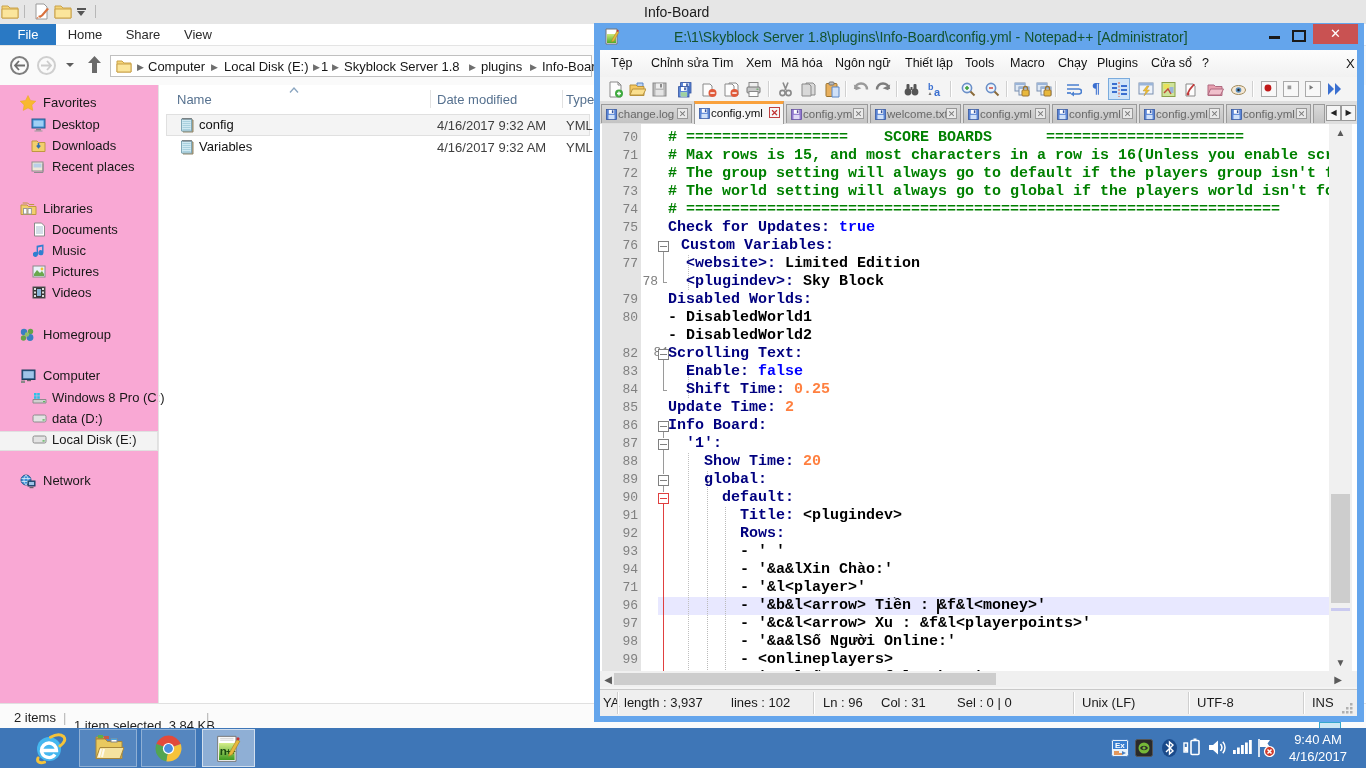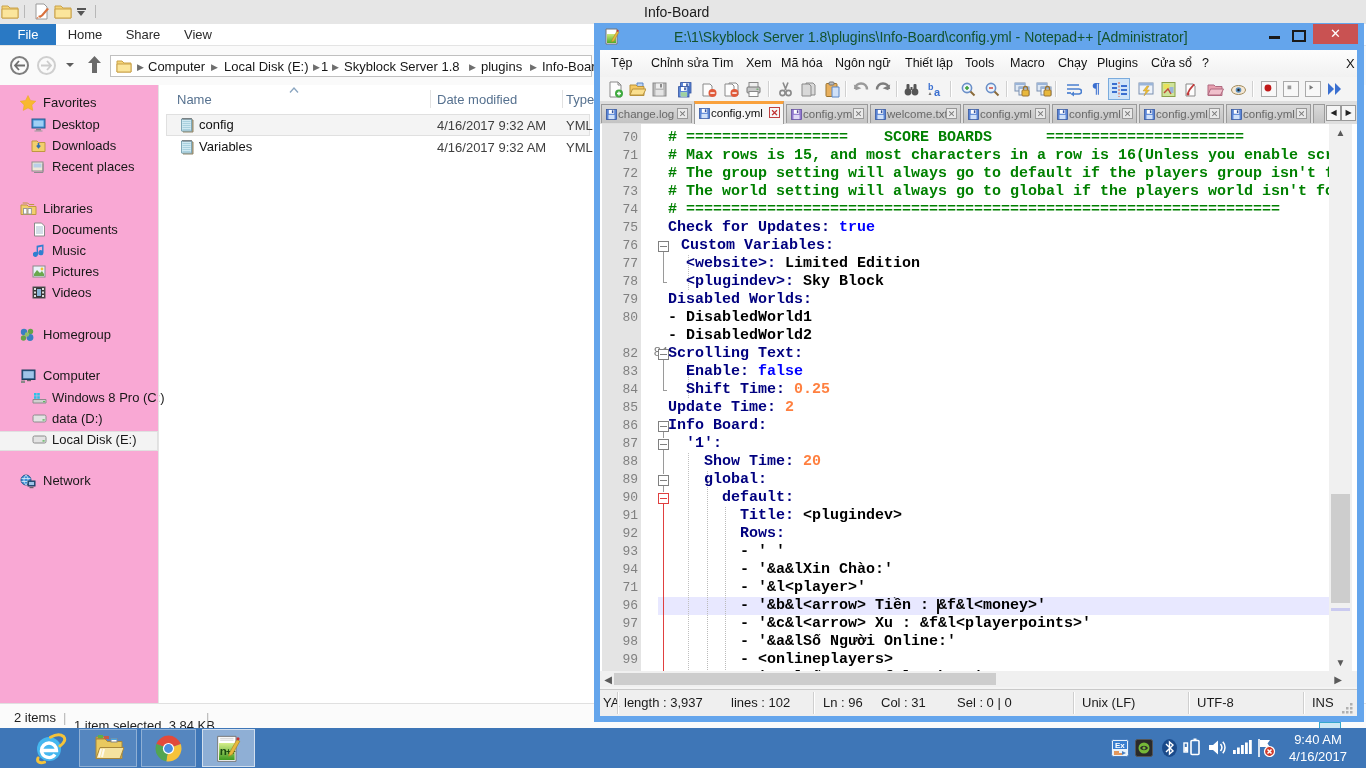--- a/index.html
+++ b/index.html
@@ -574,21 +574,21 @@
         <div id="lnmargin"></div>
         <div id="curline"></div>
         <div class="ln" style="top:5px;">70</div>
         <div class="ln" style="top:23px;">71</div>
         <div class="ln" style="top:41px;">72</div>
         <div class="ln" style="top:59px;">73</div>
         <div class="ln" style="top:77px;">74</div>
         <div class="ln" style="top:95px;">75</div>
         <div class="ln" style="top:113px;">76</div>
         <div class="ln" style="top:131px;">77</div>
-        <div class="ln" style="top:149px;">78</div>
+        <div class="ln" style="top:149px;margin-left:20px;">78</div>
         <div class="ln" style="top:167px;">79</div>
         <div class="ln" style="top:185px;">80</div>
         <div class="ln" style="top:220px;padding-left:31px;">81</div>
         <div class="ln" style="top:221px;">82</div>
         <div class="ln" style="top:239px;">83</div>
         <div class="ln" style="top:257px;">84</div>
         <div class="ln" style="top:275px;">85</div>
         <div class="ln" style="top:293px;">86</div>
         <div class="ln" style="top:311px;">87</div>
         <div class="ln" style="top:329px;">88</div>

